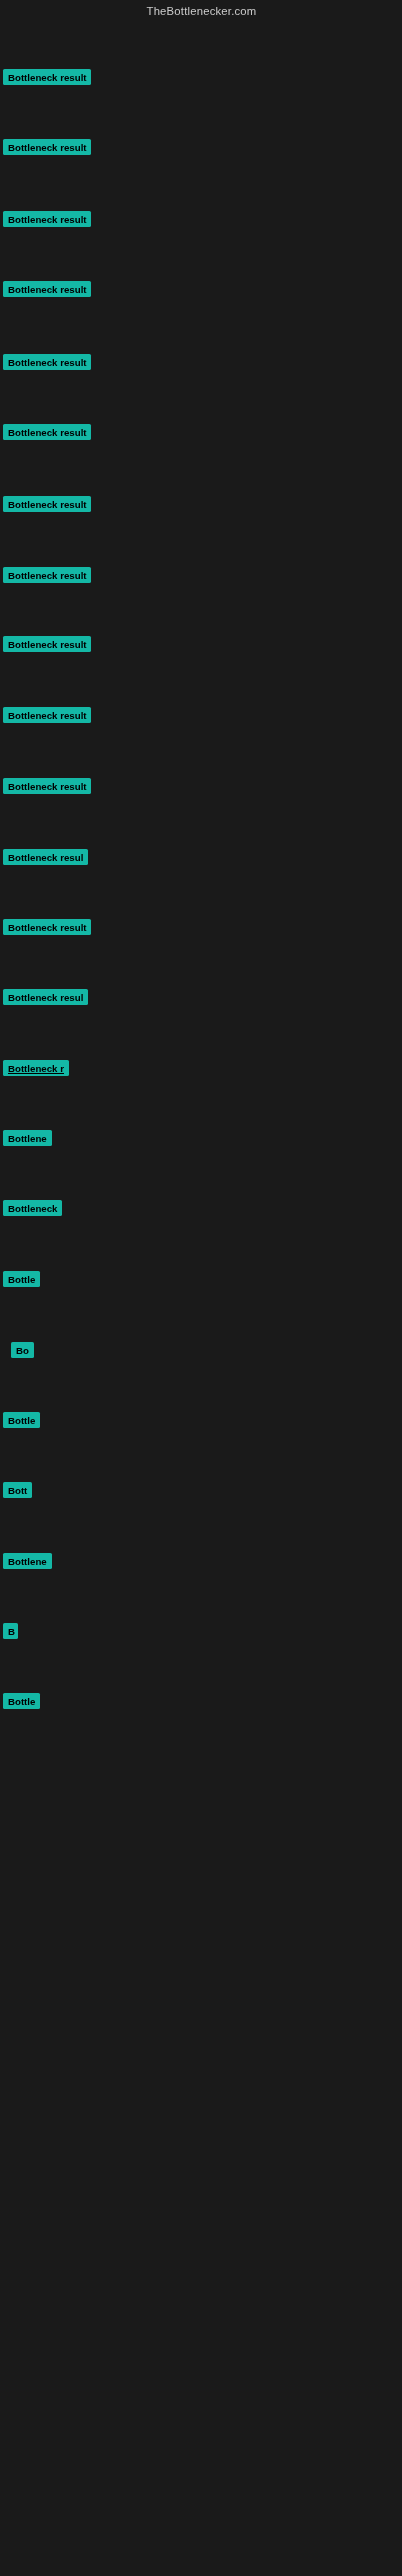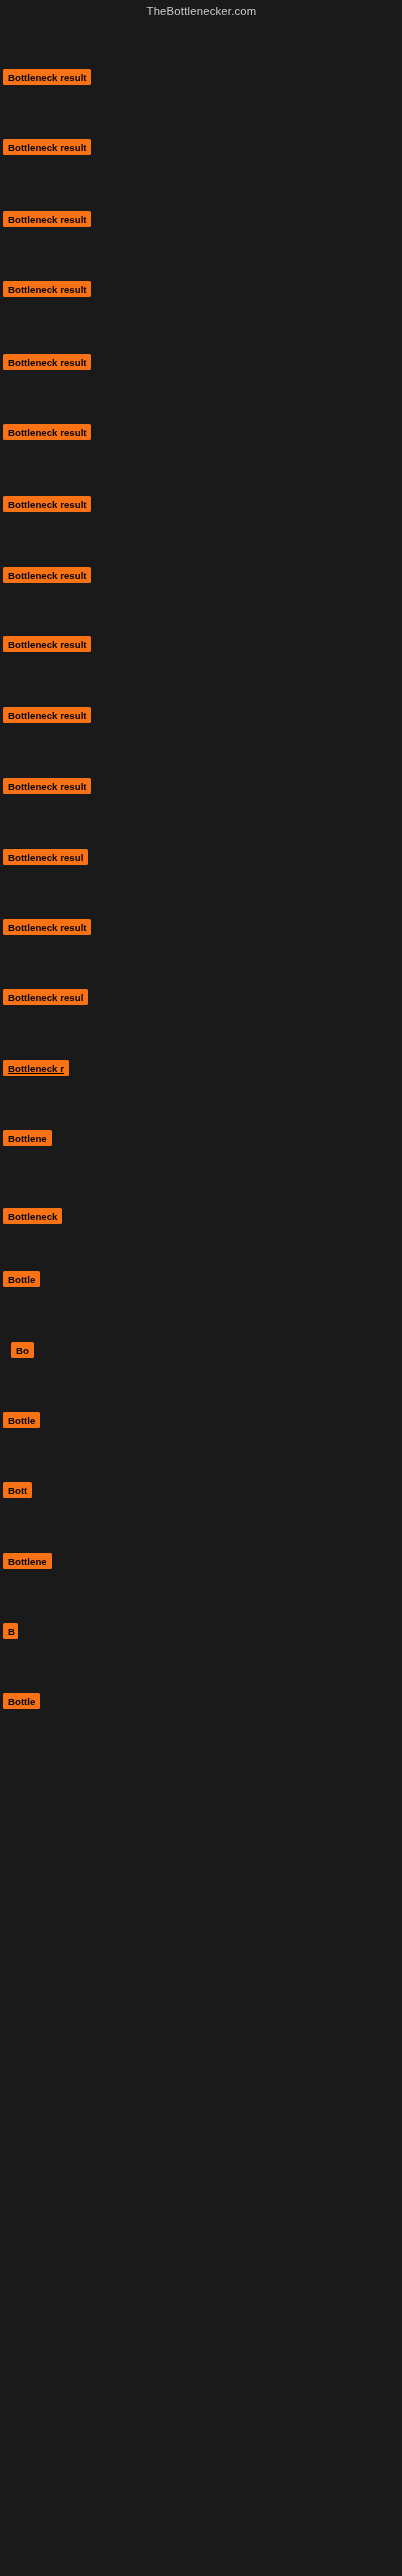--- a/index.html
+++ b/index.html
@@ -19,21 +19,21 @@
     .site-title {
       text-align: center;
       color: #cccccc;
       font-size: 11.3px;
       padding: 4.8px 0 3.2px 0;
       letter-spacing: 0.2px;
     }
 
     .bottleneck-badge {
       display: inline-block;
-      background-color: #f97316;
+      background-color: #14b8a6;
       color: #000000;
       font-size: 9.7px;
       font-weight: bold;
       padding: 2.4px 4.8px;
       border-radius: 1.6px;
       white-space: nowrap;
       overflow: hidden;
     }
   </style>
 </head>
@@ -53,21 +53,21 @@
     <div style="position: absolute; top: 473px; left: 0px; padding: 3.2px;"><span class="bottleneck-badge" style="max-width: 113px; display: inline-block; overflow: hidden; text-overflow: clip;">Bottleneck result</span></div>
     <div style="position: absolute; top: 544px; left: 0px; padding: 3.2px;"><span class="bottleneck-badge" style="max-width: 113px; display: inline-block; overflow: hidden; text-overflow: clip;">Bottleneck result</span></div>
     <div style="position: absolute; top: 613px; left: 0px; padding: 3.2px;"><span class="bottleneck-badge" style="max-width: 113px; display: inline-block; overflow: hidden; text-overflow: clip;">Bottleneck result</span></div>
     <div style="position: absolute; top: 684px; left: 0px; padding: 3.2px;"><span class="bottleneck-badge" style="max-width: 113px; display: inline-block; overflow: hidden; text-overflow: clip;">Bottleneck result</span></div>
     <div style="position: absolute; top: 755px; left: 0px; padding: 3.2px;"><span class="bottleneck-badge" style="max-width: 113px; display: inline-block; overflow: hidden; text-overflow: clip;">Bottleneck result</span></div>
     <div style="position: absolute; top: 826px; left: 0px; padding: 3.2px;"><span class="bottleneck-badge" style="max-width: 105px; display: inline-block; overflow: hidden; text-overflow: clip;">Bottleneck resul</span></div>
     <div style="position: absolute; top: 896px; left: 0px; padding: 3.2px;"><span class="bottleneck-badge" style="max-width: 113px; display: inline-block; overflow: hidden; text-overflow: clip;">Bottleneck result</span></div>
     <div style="position: absolute; top: 966px; left: 0px; padding: 3.2px;"><span class="bottleneck-badge" style="max-width: 105px; display: inline-block; overflow: hidden; text-overflow: clip;">Bottleneck resul</span></div>
     <div style="position: absolute; top: 1037px; left: 0px; padding: 3.2px;"><span class="bottleneck-badge" style="max-width: 72px; display: inline-block; overflow: hidden; text-overflow: clip; text-decoration: underline;">Bottleneck r</span></div>
     <div style="position: absolute; top: 1107px; left: 0px; padding: 3.2px;"><span class="bottleneck-badge" style="max-width: 55px; display: inline-block; overflow: hidden; text-overflow: clip;">Bottlene</span></div>
-    <div style="position: absolute; top: 1177px; left: 0px; padding: 3.2px; margin-top: 8px;"><span class="bottleneck-badge" style="max-width: 66px; display: inline-block; overflow: hidden; text-overflow: clip;">Bottleneck</span></div>
+    <div style="position: absolute; top: 1177px; left: 0px; padding: 3.2px;"><span class="bottleneck-badge" style="max-width: 66px; display: inline-block; overflow: hidden; text-overflow: clip;">Bottleneck</span></div>
     <div style="position: absolute; top: 1248px; left: 0px; padding: 3.2px;"><span class="bottleneck-badge" style="max-width: 42px; display: inline-block; overflow: hidden; text-overflow: clip;">Bottle</span></div>
     <div style="position: absolute; top: 1319px; left: 8px; padding: 3.2px;"><span class="bottleneck-badge" style="max-width: 22.5px; display: inline-block; overflow: hidden; text-overflow: clip;">Bo</span></div>
     <div style="position: absolute; top: 1389px; left: 0px; padding: 3.2px;"><span class="bottleneck-badge" style="max-width: 42px; display: inline-block; overflow: hidden; text-overflow: clip;">Bottle</span></div>
     <div style="position: absolute; top: 1459px; left: 0px; padding: 3.2px; text-align: right;"><span class="bottleneck-badge" style="max-width: 32px; display: inline-block; overflow: hidden; text-overflow: clip;">Bott</span></div>
     <div style="position: absolute; top: 1530px; left: 0px; padding: 3.2px;"><span class="bottleneck-badge" style="max-width: 55px; display: inline-block; overflow: hidden; text-overflow: clip;">Bottlene</span></div>
     <div style="position: absolute; top: 1600px; left: 0px; padding: 3.2px;"><span class="bottleneck-badge" style="max-width: 14.5px; display: inline-block; overflow: hidden; text-overflow: clip;">B</span></div>
     <div style="position: absolute; top: 1670px; left: 0px; padding: 3.2px;"><span class="bottleneck-badge" style="max-width: 42px; display: inline-block; overflow: hidden; text-overflow: clip;">Bottle</span></div>
   </div>
 
 

